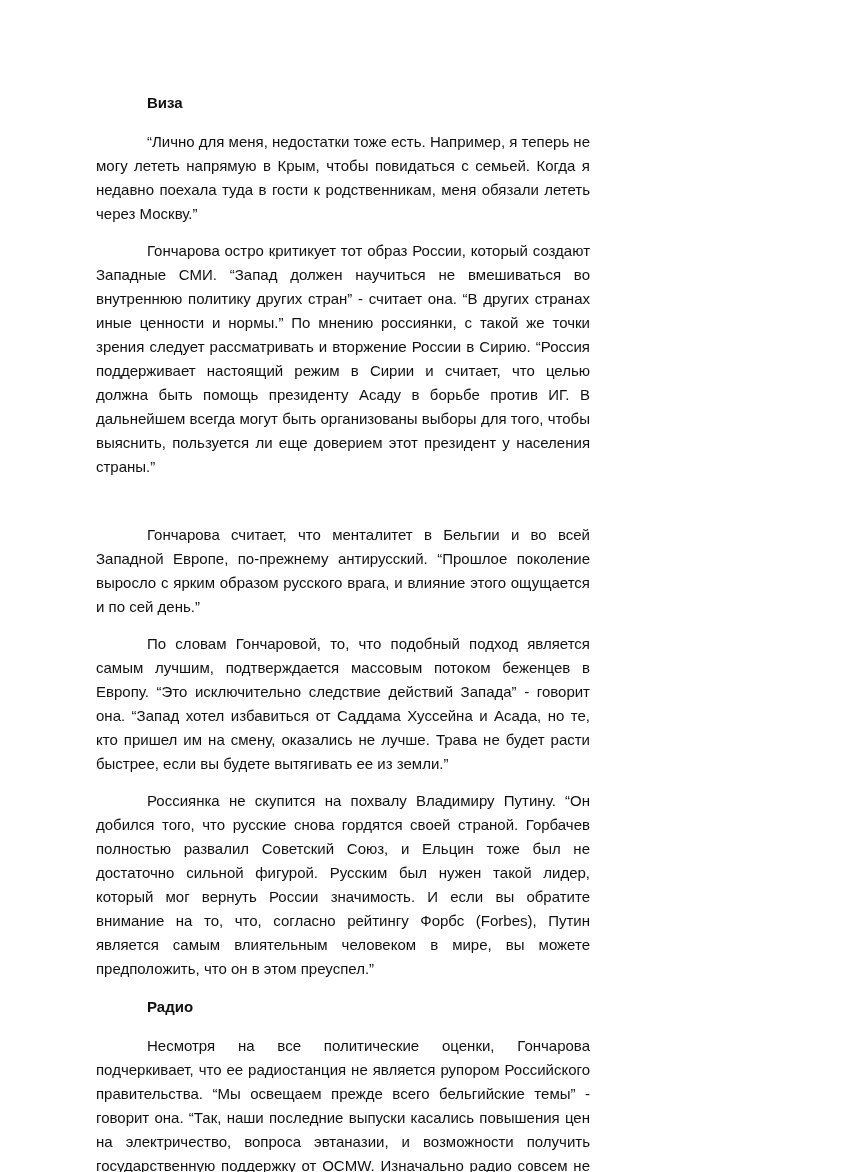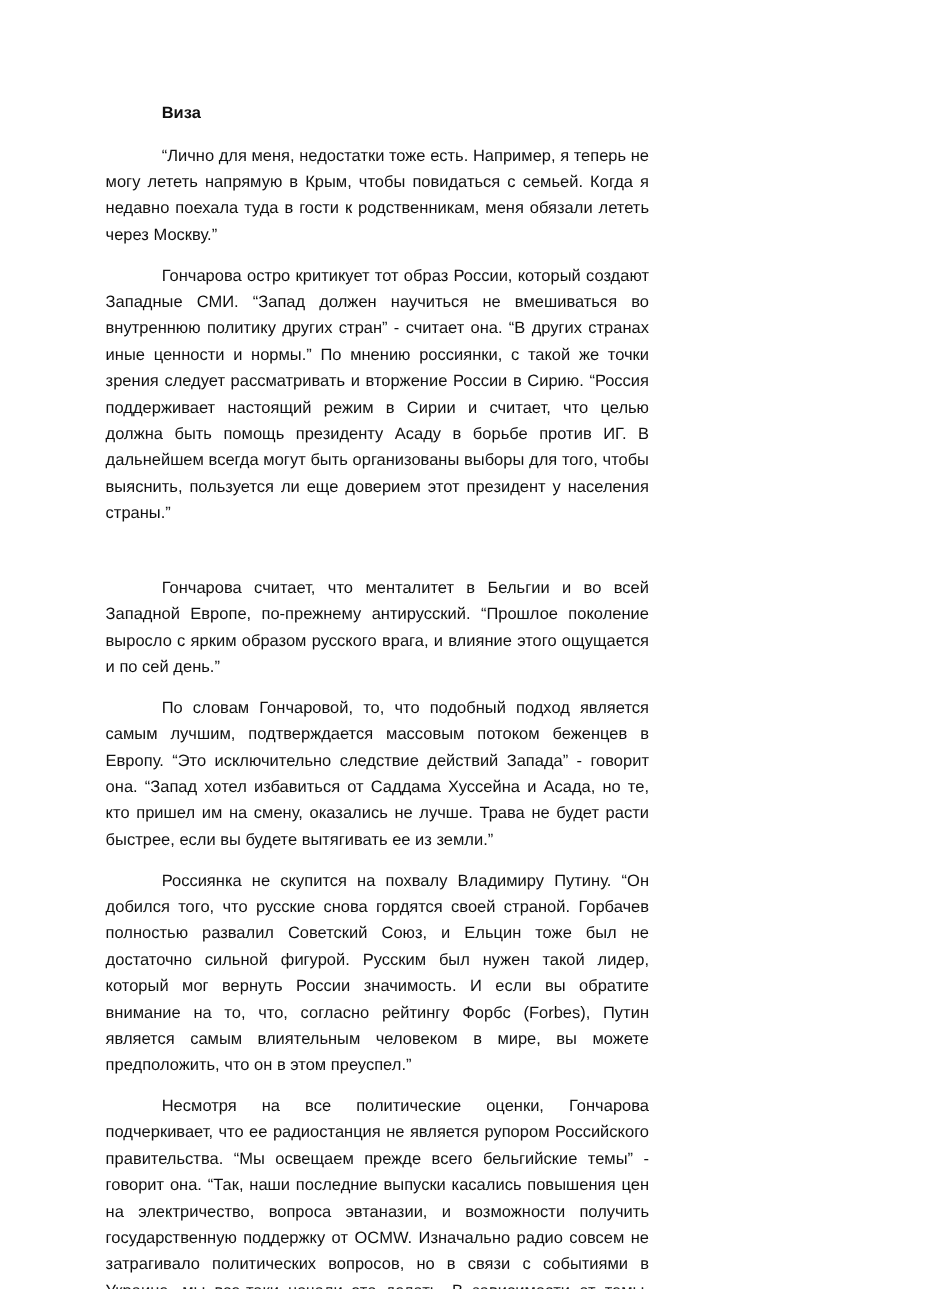--- a/index.html
+++ b/index.html
@@ -61,20 +61,21 @@
   <p class="para">“Лично для меня, недостатки тоже есть. Например, я теперь не могу лететь напрямую в Крым, чтобы повидаться с семьей. Когда я недавно поехала туда в гости к родственникам, меня обязали лететь через Москву.”</p>
 
   <p class="para">Гончарова остро критикует тот образ России, который создают Западные СМИ. “Запад должен научиться не вмешиваться во внутреннюю политику других стран” - считает она. “В других странах иные ценности и нормы.” По мнению россиянки, с такой же точки зрения следует рассматривать и вторжение России в Сирию. “Россия поддерживает настоящий режим в Сирии и считает, что целью должна быть помощь президенту Асаду в борьбе против ИГ. В дальнейшем всегда могут быть организованы выборы для того, чтобы выяснить, пользуется ли еще доверием этот президент у населения страны.”</p>
 
   <p class="para gap-before">Гончарова считает, что менталитет в Бельгии и во всей Западной Европе, по-прежнему антирусский. “Прошлое поколение выросло с ярким образом русского врага, и влияние этого ощущается и по сей день.”</p>
 
   <p class="para">По словам Гончаровой, то, что подобный подход является самым лучшим, подтверждается массовым потоком беженцев в Европу. “Это исключительно следствие действий Запада” - говорит она. “Запад хотел избавиться от Саддама Хуссейна и Асада, но те, кто пришел им на смену, оказались не лучше. Трава не будет расти быстрее, если вы будете вытягивать ее из земли.”</p>
 
   <p class="para">Россиянка не скупится на похвалу Владимиру Путину. “Он добился того, что русские снова гордятся своей страной. Горбачев полностью развалил Советский Союз, и Ельцин тоже был не достаточно сильной фигурой. Русским был нужен такой лидер, который мог вернуть России значимость. И если вы обратите внимание на то, что, согласно рейтингу Форбс (Forbes), Путин является самым влиятельным человеком в мире, вы можете предположить, что он в этом преуспел.”</p>
 
+  <p class="heading">Радио</p>
 
   <p class="para">Несмотря на все политические оценки, Гончарова подчеркивает, что ее радиостанция не является рупором Российского правительства. “Мы освещаем прежде всего бельгийские темы” - говорит она. “Так, наши последние выпуски касались повышения цен на электричество, вопроса эвтаназии, и возможности получить государственную поддержку от OCMW. Изначально радио совсем не затрагивало политических вопросов, но в связи с событиями в Украине, мы все-таки начали это делать. В зависимости от темы, наше вещание охватывает аудиторию в 6000 – 35000 русскоязычных людей во Фландрии.</p>
 
   <p class="footer-line author">Автор статьи: Кун Де Бекелеер (Koen De Beuckeleer),</p>
 
   <p class="footer-line"><span class="source-name">GAZET VAN ANTWERPEN</span><span>, 6-8 ноября 2015</span></p>
 
 </div>
 
 </body></html>

